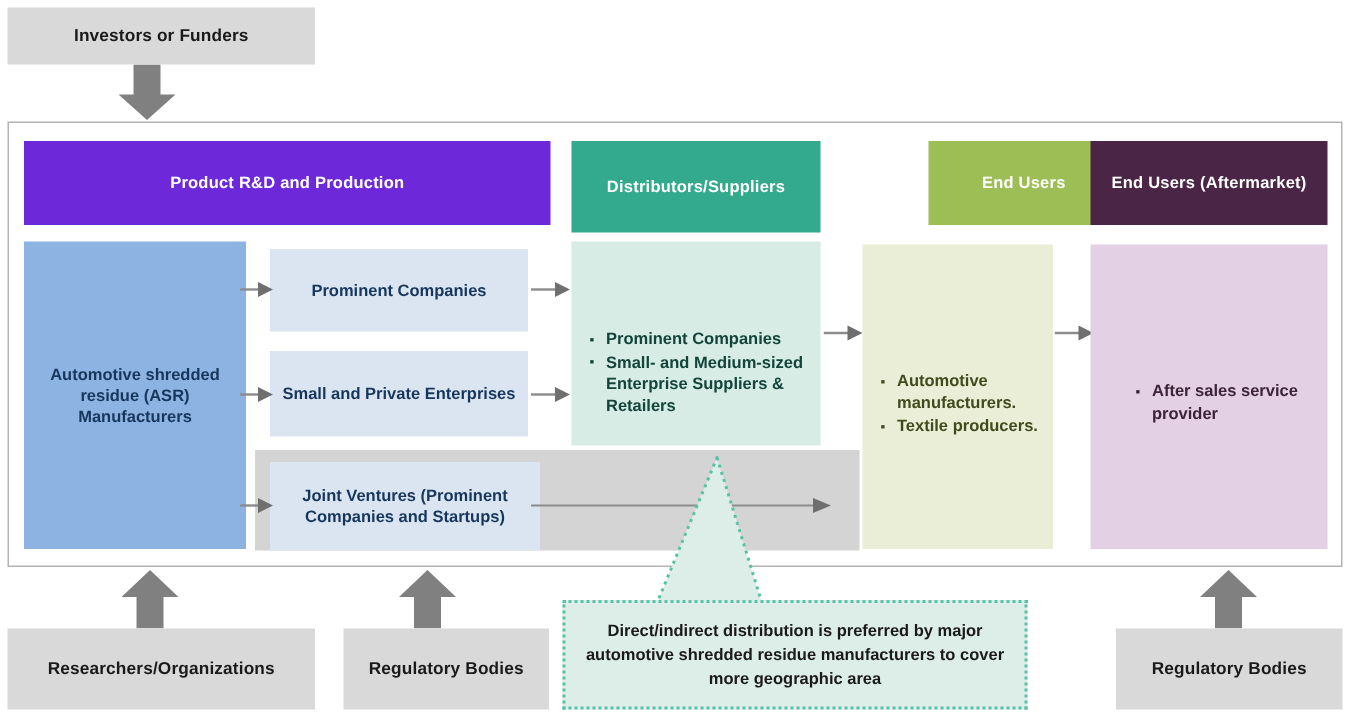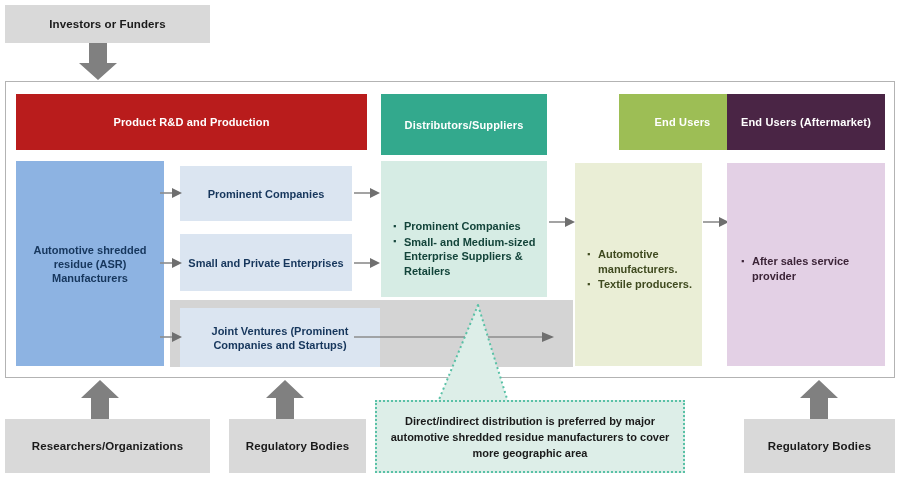--- a/index.html
+++ b/index.html
@@ -103,21 +103,21 @@
   <div class="abs" style="left:68px;top:43px;width:60px;height:38px;">
     <svg class="arrow-svg" width="60" height="38" viewBox="0 0 60 38">
       <polygon points="21,0 39,0 39,20 49,20 30,37 11,20 21,20" fill="#808080"></polygon>
     </svg>
   </div>
 
   <div class="abs" id="outer-frame"></div>
 
   <div class="abs" id="gray-band"></div>
 
-  <div class="abs ctr hdr" style="left:16px;top:94px;width:351px;height:56px;background:#b91c1c;">
+  <div class="abs ctr hdr" style="left:16px;top:94px;width:351px;height:56px;background:#6d28d9;">
     <span>Product R&amp;D and Production</span>
   </div>
 
   <div class="abs ctr hdr" style="left:381px;top:94px;width:166px;height:61px;background:#33a98d;">
     <span>Distributors/Suppliers</span>
   </div>
 
   <div class="abs ctr hdr" style="left:575px;top:94px;width:127px;height:56px;background:#9dbe55;margin-left:44px;">
     <span>End Users</span>
   </div>
@@ -131,21 +131,21 @@
   </div>
 
   <div class="abs ctr sub-blue" style="left:180px;top:166px;width:172px;height:55px;padding:0 8px;">
     <span>Prominent Companies</span>
   </div>
 
   <div class="abs ctr sub-blue" style="left:180px;top:234px;width:172px;height:57px;padding:0 8px;">
     <span>Small and Private Enterprises</span>
   </div>
 
-  <div class="abs ctr sub-blue" style="left:180px;top:308px;width:200px;height:59px;padding:0 6px;">
+  <div class="abs ctr sub-blue" style="left:180px;top:308px;width:180px;height:59px;padding:0 6px;">
     <span>Joint Ventures (Prominent Companies and Startups)</span>
   </div>
 
   <div class="abs" style="left:160px;top:186px;width:22px;height:14px;">
     <svg class="arrow-svg" width="22" height="14" viewBox="0 0 22 14">
       <line x1="0" y1="7" x2="13" y2="7" stroke="#8c8c8c" stroke-width="1.6"></line>
       <polygon points="12,2 22,7 12,12" fill="#6f6f6f"></polygon>
     </svg>
   </div>
   <div class="abs" style="left:160px;top:256px;width:22px;height:14px;">
@@ -202,21 +202,21 @@
     </ul>
   </div>
 
   <div class="abs" style="left:703px;top:215px;width:26px;height:14px;">
     <svg class="arrow-svg" width="26" height="14" viewBox="0 0 26 14">
       <line x1="0" y1="7" x2="17" y2="7" stroke="#8c8c8c" stroke-width="1.6"></line>
       <polygon points="16,2 26,7 16,12" fill="#6f6f6f"></polygon>
     </svg>
   </div>
 
-  <div class="abs lilac-body" style="left:727px;top:163px;width:158px;height:203px;">
+  <div class="abs lilac-body" style="left:727px;top:163px;width:158px;height:203px;padding-left:16px;">
     <ul class="list" style="margin:91px 0 0 0;padding:0 8px 0 14px;">
       <li>After sales service provider</li>
     </ul>
   </div>
 
   <div class="abs" style="left:70px;top:379px;width:60px;height:40px;">
     <svg class="arrow-svg" width="60" height="40" viewBox="0 0 60 40">
       <polygon points="30,1 49,19 39,19 39,40 21,40 21,19 11,19" fill="#808080"></polygon>
     </svg>
   </div>

